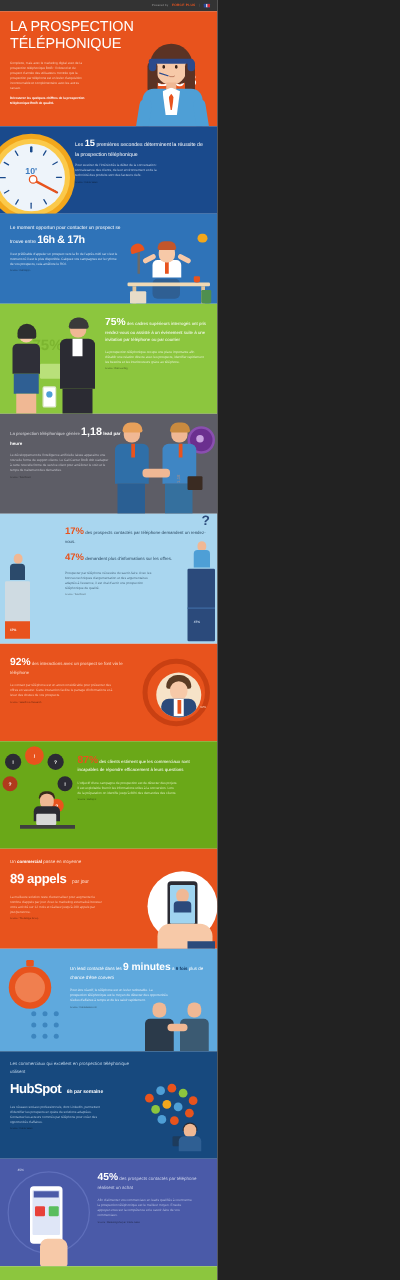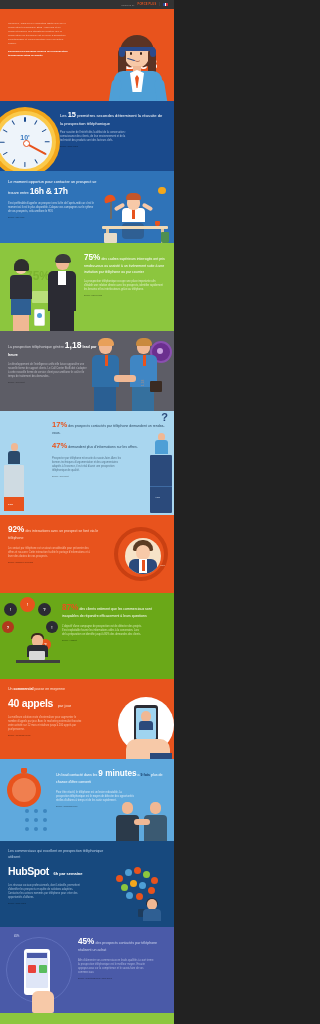--- a/index.html
+++ b/index.html
@@ -264,20 +264,24 @@
 <div class="page">
 
   <div class="topbar sec">
     <span class="pw">Powered by</span>
     <span class="fp">FORCE PLUS</span>
     <span class="sep">|</span>
     <span class="flagbox"></span>
   </div>
 
   <div class="sec hero">
+    <h1>
+      <span>LA PROSPECTION</span><br>
+      <span>TÉLÉPHONIQUE</span>
+    </h1>
     <div class="lead">
       <span>Complexe, mais avec le marketing digital avec de la prospection téléphonique BtoB : l'inbound et du prospect d'armée des utilisateurs montrée que la prospection par téléphone est un levier d'acquisition incontournable et complémentaire avec les autres canaux.</span>
       <br><br>
       <b>Découvrez les quelques chiffres de la prospection téléphonique BtoB de qualité.</b>
     </div>
     <div class="btob">BtoB</div>
     <div class="op">
       <div class="hair"></div>
         <div class="face"></div>
         <div class="bang"></div>
@@ -489,21 +493,21 @@
     <div class="src">Source : HubSpot</div>
   </div>
 
   <div class="sec s-52">
     <div class="hl">
       <span>Un</span>
       <b>commercial</b>
       <span>passe en moyenne</span>
     </div>
     <div>
-      <span class="num">40 appels</span>
+      <span class="num">89 appels</span>
       <span class="suf">par jour</span>
     </div>
     <div class="body-txt">La meilleure solution reste d'externaliser pour augmenter le nombre d'appels par jour. Avec le marketing externalisé boostez votre activité sur 12 mois et réalisez jusqu'à 200 appels par jour/personne.</div>
     <div class="src">Source : The Bridge Group</div>
     <div class="phonehand">
       <div class="disc"></div>
         <div class="ph"></div>
         <div class="scr"></div>
       <div class="av2"></div>
         <div class="bdy2"></div>

